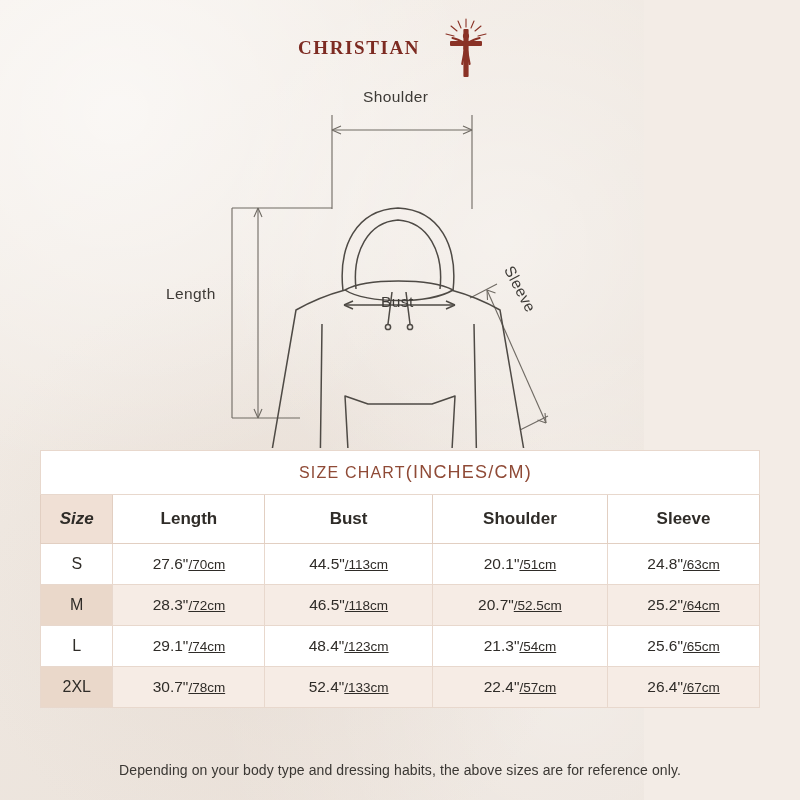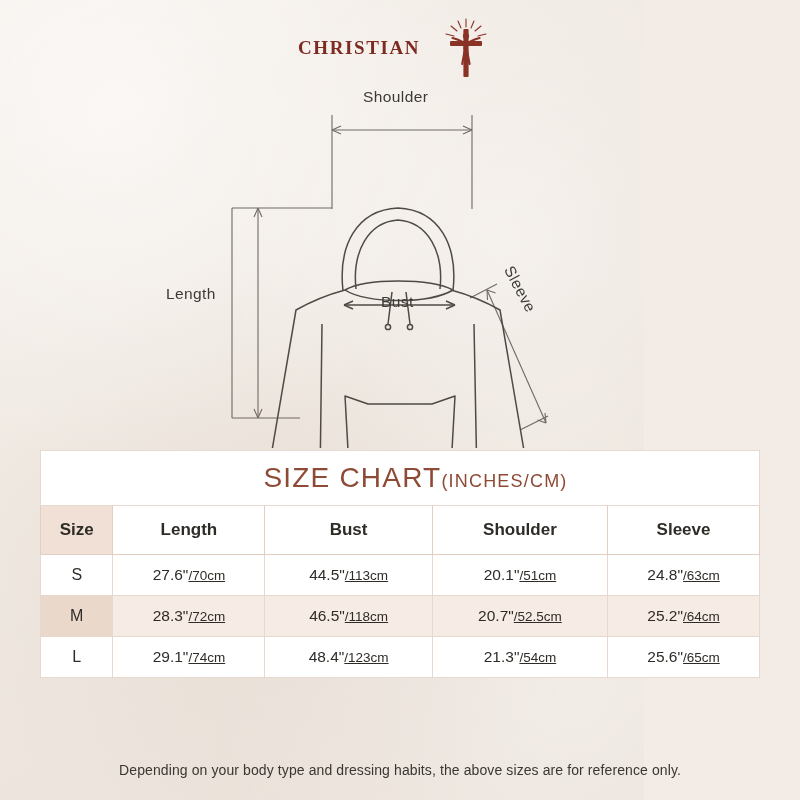--- a/index.html
+++ b/index.html
@@ -90,36 +90,36 @@
     background: #e7cfc0;
     text-align: center;
     padding: 12px 0 13px 0;
   }
   .chart-title {
     font-family: "Liberation Sans", sans-serif;
     color: #8f4a36;
     letter-spacing: 1.2px;
   }
   .chart-title .big {
-    font-size: 28px;
+    font-size: 16px;
     margin-left: 31px;
   }
   .chart-title .small {
     font-size: 18px;
   }
   .chart th {
     font-size: 17px;
     font-weight: 700;
     color: #2f2c28;
     padding: 14px 0;
     text-align: center;
     border: 1px solid #e2cfc2;
     background: #ffffff;
   }
-  .chart th.col-size { background: #f0e0d5; }
+  .chart th.col-size { background: #f0e0d5; font-style: italic; }
   .chart td {
     font-size: 15.5px;
     color: #2f2c28;
     padding: 11px 0;
     text-align: center;
     border: 1px solid #e8d8cd;
   }
   .chart tbody tr:nth-child(even) td { background: #f6ece5; }
   .chart tbody tr:nth-child(odd) td { background: #ffffff; }
   .chart td.cell-size {
@@ -264,18 +264,25 @@
 
       <tr>
         <td class="cell-size">L</td>
         <td><span class="in-mark">29.1"</span><span class="cm-mark">/74cm</span></td>
         <td><span class="in-mark">48.4"</span><span class="cm-mark">/123cm</span></td>
         <td><span class="in-mark">21.3"</span><span class="cm-mark">/54cm</span></td>
         <td><span class="in-mark">25.6"</span><span class="cm-mark">/65cm</span></td>
       </tr>
 
 
+      <tr>
+        <td class="cell-size">2XL</td>
+        <td><span class="in-mark">30.7"</span><span class="cm-mark">/78cm</span></td>
+        <td><span class="in-mark">52.4"</span><span class="cm-mark">/133cm</span></td>
+        <td><span class="in-mark">22.4"</span><span class="cm-mark">/57cm</span></td>
+        <td><span class="in-mark">26.4"</span><span class="cm-mark">/67cm</span></td>
+      </tr>
     </tbody>
   </table>
 
   <div class="footnote">Depending on your body type and dressing habits, the above sizes are for reference only.</div>
 
 </div>
 
 </body></html>

